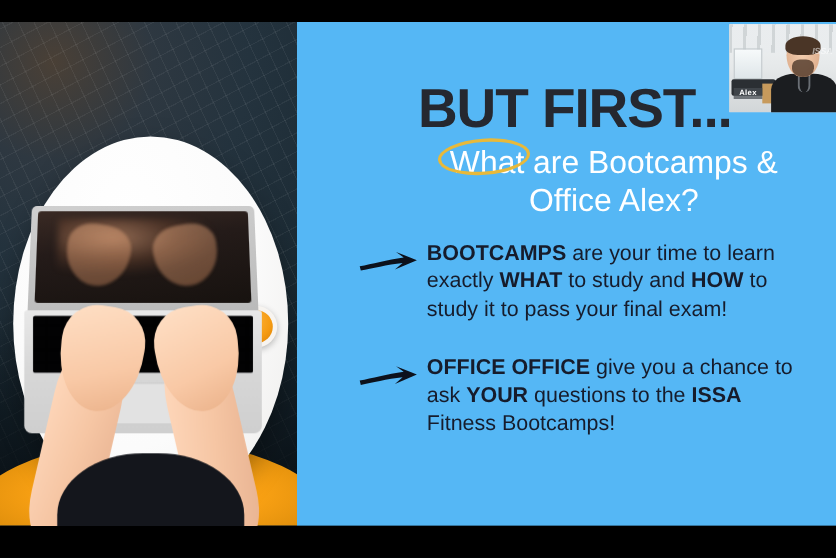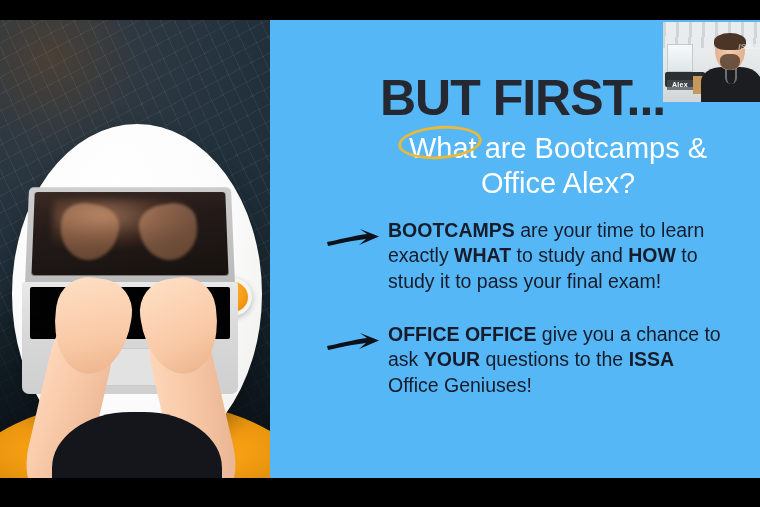--- a/index.html
+++ b/index.html
@@ -285,21 +285,21 @@
           <div class="btext">
             <b>BOOTCAMPS</b><span> are your time to learn exactly </span><span class="cap">WHAT</span><span> to study and </span><span class="cap">HOW</span><span> to study it to pass your final exam!</span>
           </div>
         </div>
 
         <div class="bullet">
           <svg class="arrow" viewBox="0 0 54 22">
             <path d="M1 14 C12 12, 26 8, 41 6 L34 1 L53 8.5 L33 17 L40 11 C26 12.5, 12 16, 2 18 Z" fill="#0c111c"></path>
           </svg>
           <div class="btext">
-            <b>OFFICE OFFICE</b><span> give you a chance to ask </span><span class="cap">YOUR</span><span> questions to the </span><span class="cap">ISSA</span><span> Office Geniuses!</span>
+            <b>OFFICE OFFICE</b><span> give you a chance to ask </span><span class="cap">YOUR</span><span> questions to the </span><span class="cap">ISSA</span><span> Fitness Bootcamps!</span>
           </div>
         </div>
 
       </div>
     </div>
   </div>
 
   <div id="webcam">
     <div class="room"></div>
     <div class="ceil"></div>

